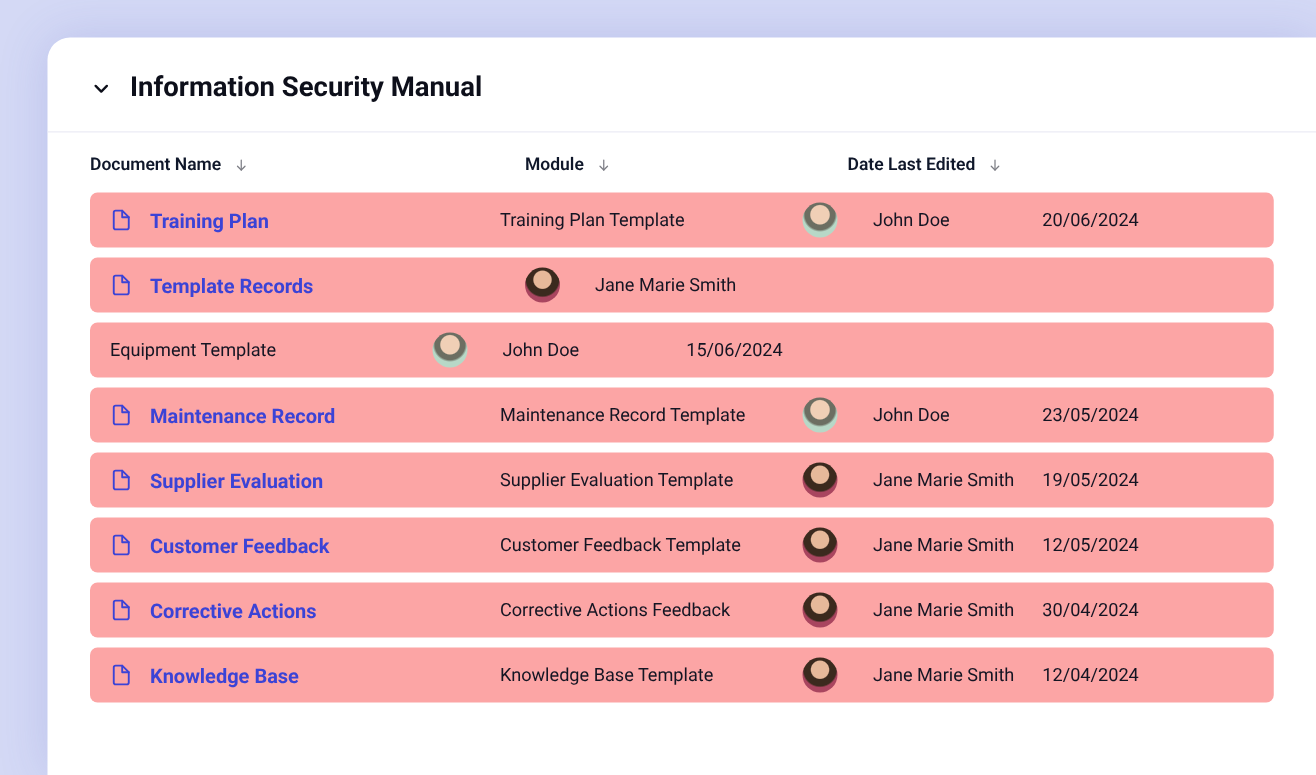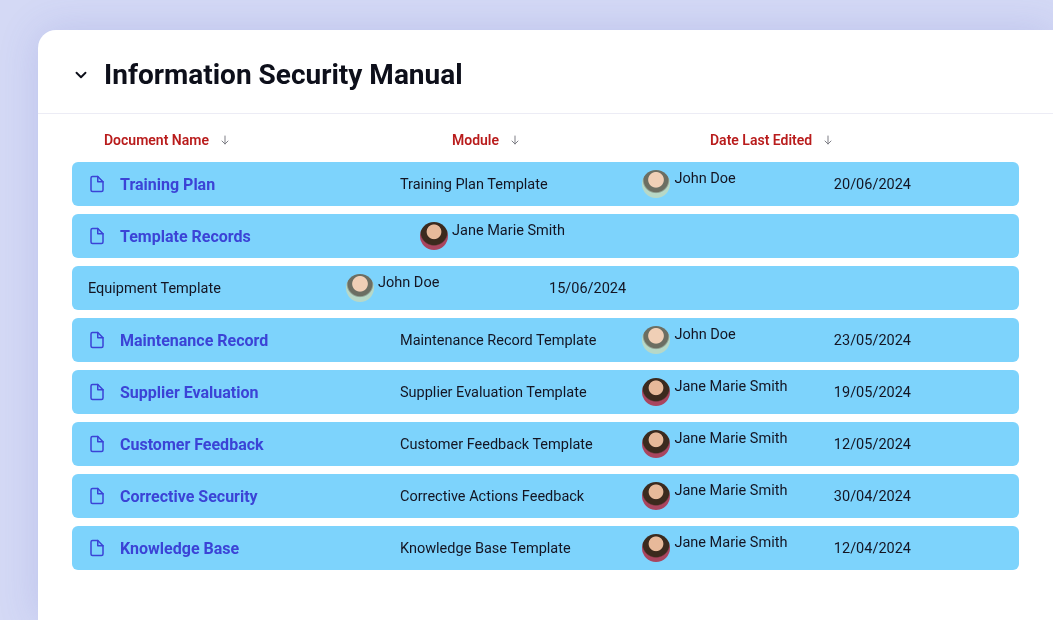--- a/index.html
+++ b/index.html
@@ -25,53 +25,52 @@
     border-bottom: 1px solid #ececf5;
   }
   .chevron {
     width: 18px;
     height: 18px;
     margin-right: 14px;
     cursor: pointer;
     flex-shrink: 0;
   }
   .title {
-    font-size: 28px;
+    font-size: 22px;
     font-weight: 700;
     color: #0d0f1a;
   }
   .columns {
     display: flex;
     align-items: center;
     padding: 18px 34px 14px 34px;
     font-size: 14px;
     font-weight: 600;
-    color: #b91c1c;
-    margin-left: 32px;
+    color: #0f172a;
   }
   .col-header {
     display: flex;
     align-items: center;
     gap: 10px;
     cursor: pointer;
   }
   .col-name   { width: 348px; }
   .col-module { width: 258px; }
   .col-editor { width: 192px; }
   .col-date   { width: 180px; }
   .sort-arrow {
     width: 12px;
     height: 12px;
     opacity: 0.55;
   }
   .rows { padding: 0 34px; }
   .row {
     display: flex;
     align-items: center;
-    background: #7dd3fc;
+    background: #fca5a5;
     border-radius: 6px;
     margin-bottom: 8px;
     height: 44px;
     padding: 0 16px 0 16px;
     font-size: 14.5px;
   }
   .cell-name {
     width: 332px;
     display: flex;
     align-items: center;
@@ -81,22 +80,22 @@
   .doc-link {
     color: #3b43d6;
     font-weight: 700;
     font-size: 16px;
     cursor: pointer;
   }
   .cell-module { width: 258px; color: #141523; }
   .cell-editor {
     width: 192px;
     display: flex;
-    align-items: flex-start;
-    gap: 4px;
+    align-items: center;
+    gap: 28px;
     color: #141523;
   }
   .avatar {
     width: 28px;
     height: 28px;
     border-radius: 50%;
     flex-shrink: 0;
     background-size: cover;
   }
   .avatar.john {
@@ -224,21 +223,21 @@
           <span>Jane Marie Smith</span>
         </div>
         <div class="cell-date">12/05/2024</div>
       </div>
       <div class="row">
         <div class="cell-name">
           <svg class="doc-icon" viewBox="0 0 24 24" fill="none" stroke="#3b43d6" stroke-width="2" stroke-linecap="round" stroke-linejoin="round">
             <path d="M13 2H6a2 2 0 0 0-2 2v16a2 2 0 0 0 2 2h12a2 2 0 0 0 2-2V9z"></path>
             <polyline points="13 2 13 9 20 9"></polyline>
           </svg>
-          <span class="doc-link">Corrective Security</span>
+          <span class="doc-link">Corrective Actions</span>
         </div>
         <div class="cell-module">Corrective Actions Feedback</div>
         <div class="cell-editor">
           <div class="avatar jane"></div>
           <span>Jane Marie Smith</span>
         </div>
         <div class="cell-date">30/04/2024</div>
       </div>
       <div class="row">
         <div class="cell-name">

